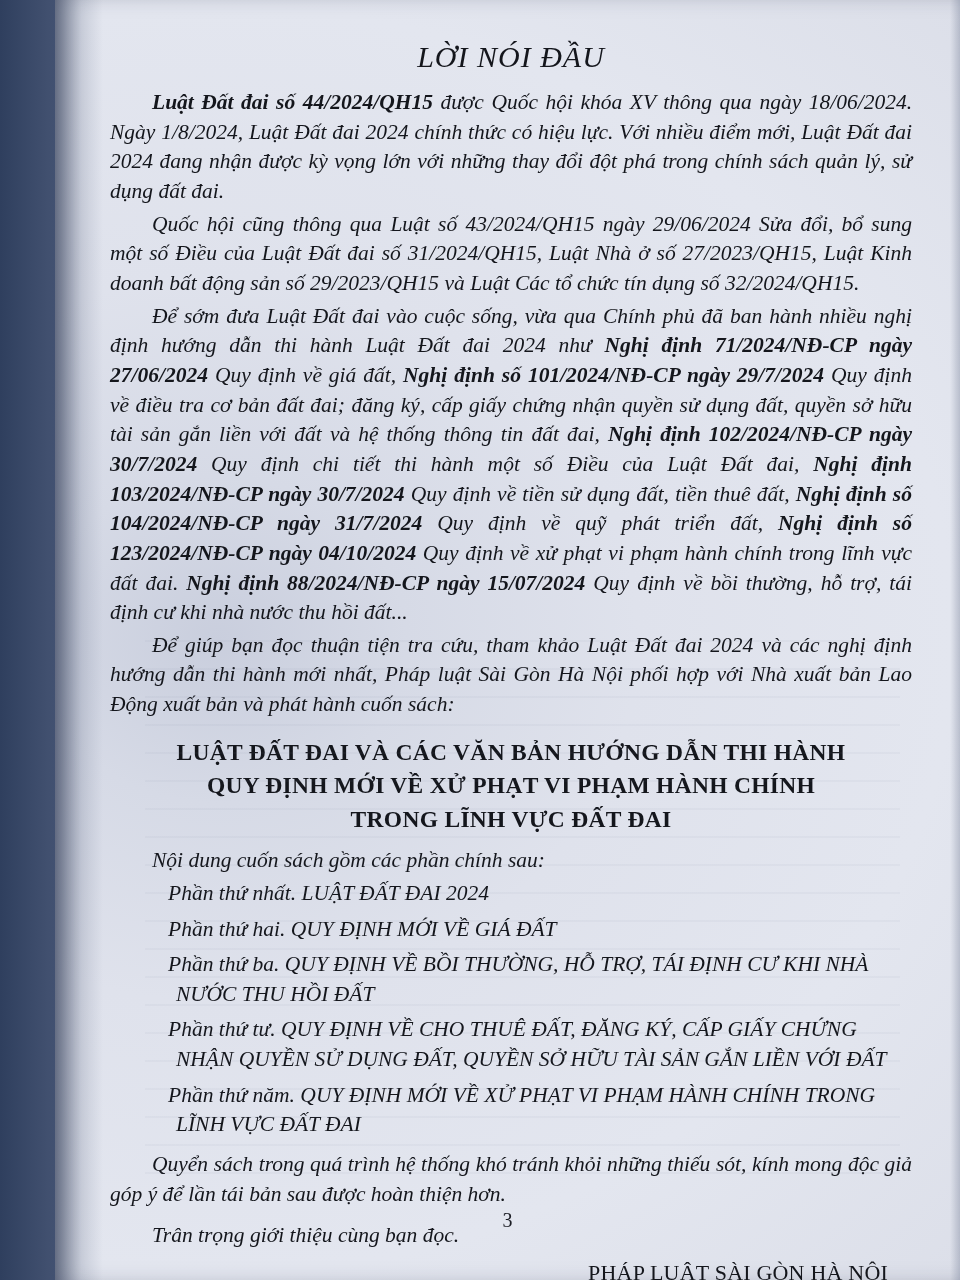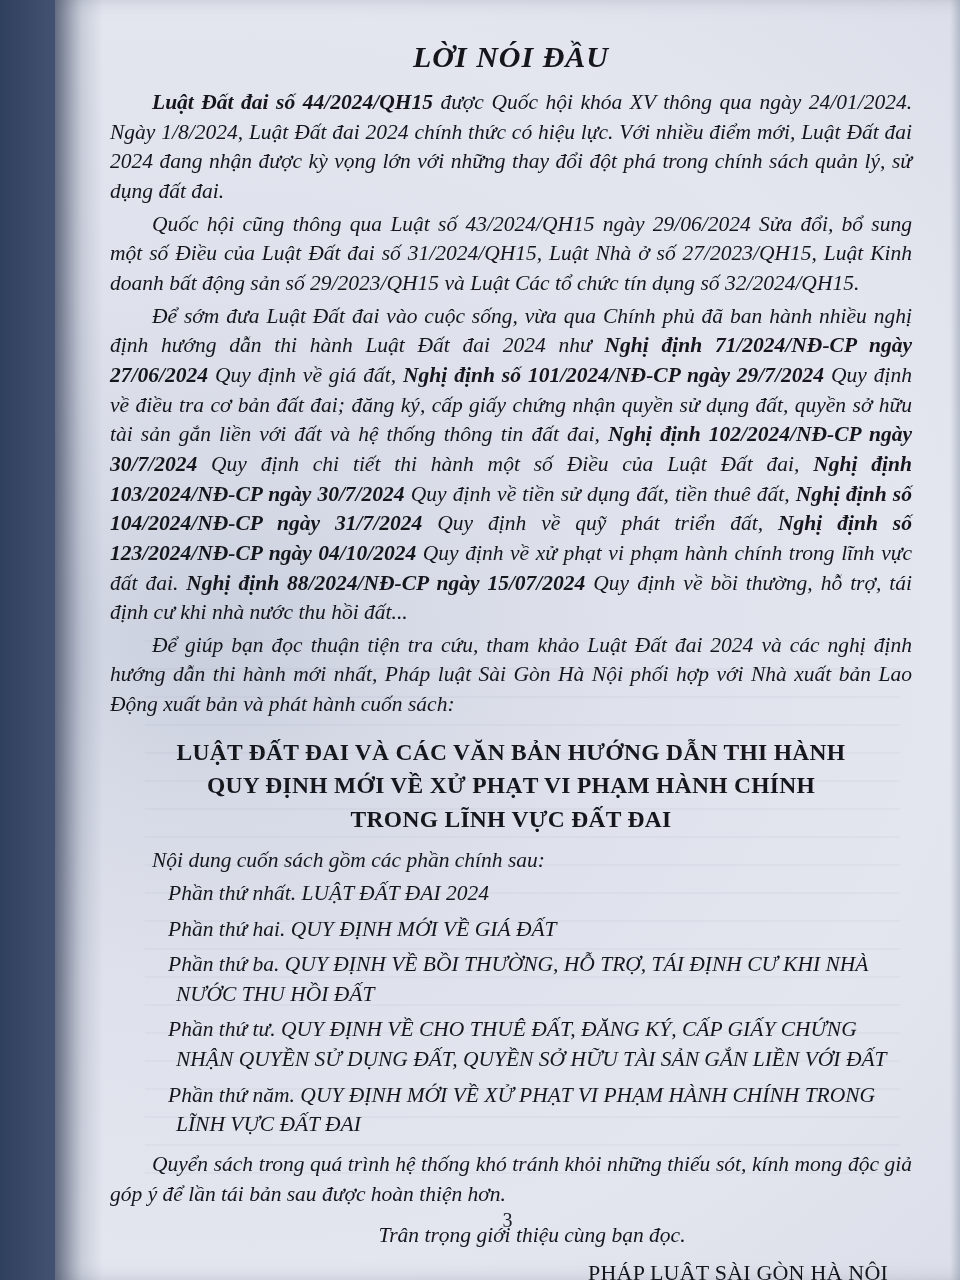--- a/index.html
+++ b/index.html
@@ -64,21 +64,21 @@
   .content {
     position: absolute;
     left: 55px;
     right: 48px;
     top: 34px;
     color: #14161c;
   }
 
   h1.doc-title {
     font-size: 30px;
-    font-weight: bold;
+    font-weight: normal;
     font-style: italic;
     text-align: center;
     letter-spacing: 1px;
     margin: 6px 0 14px 0;
     font-family: "Liberation Serif", serif;
   }
 
   p.para {
     font-style: italic;
     font-size: 21.5px;
@@ -122,21 +122,20 @@
     line-height: 1.38;
     text-align: justify;
     margin: 10px 0 0 0;
     text-indent: 42px;
   }
   .regards {
     font-style: italic;
     font-size: 21.5px;
     margin: 14px 0 4px 0;
     text-indent: 42px;
-    text-align: center;
   }
   .signature {
     text-align: right;
     font-size: 22px;
     font-style: normal;
     margin: 12px 24px 0 0;
     letter-spacing: .2px;
   }
 
   .page-number {
@@ -162,21 +161,21 @@
 <body>
 
 <div class="scene">
   <div class="page">
     <div class="edge"></div>
 
     <div class="content">
 
       <h1 class="doc-title">LỜI NÓI ĐẦU</h1>
 
-      <p class="para" id="para-1"><span class="b">Luật Đất đai số 44/2024/QH15</span><span> được Quốc hội khóa XV thông qua ngày 24/01/2024. Ngày 1/8/2024, Luật Đất đai 2024 chính thức có hiệu lực. Với nhiều điểm mới, Luật Đất đai 2024 đang nhận được kỳ vọng lớn với những thay đổi đột phá trong chính sách quản lý, sử dụng đất đai.</span></p>
+      <p class="para" id="para-1"><span class="b">Luật Đất đai số 44/2024/QH15</span><span> được Quốc hội khóa XV thông qua ngày 18/06/2024. Ngày 1/8/2024, Luật Đất đai 2024 chính thức có hiệu lực. Với nhiều điểm mới, Luật Đất đai 2024 đang nhận được kỳ vọng lớn với những thay đổi đột phá trong chính sách quản lý, sử dụng đất đai.</span></p>
       <p class="para" id="para-2"><span>Quốc hội cũng thông qua Luật số 43/2024/QH15 ngày 29/06/2024 Sửa đổi, bổ sung một số Điều của Luật Đất đai số 31/2024/QH15, Luật Nhà ở số 27/2023/QH15, Luật Kinh doanh bất động sản số 29/2023/QH15 và Luật Các tổ chức tín dụng số 32/2024/QH15.</span></p>
       <p class="para" id="para-3"><span>Để sớm đưa Luật Đất đai vào cuộc sống, vừa qua Chính phủ đã ban hành nhiều nghị định hướng dẫn thi hành Luật Đất đai 2024 như </span><span class="b">Nghị định 71/2024/NĐ-CP ngày 27/06/2024</span><span> Quy định về giá đất, </span><span class="b">Nghị định số 101/2024/NĐ-CP ngày 29/7/2024</span><span> Quy định về điều tra cơ bản đất đai; đăng ký, cấp giấy chứng nhận quyền sử dụng đất, quyền sở hữu tài sản gắn liền với đất và hệ thống thông tin đất đai, </span><span class="b">Nghị định 102/2024/NĐ-CP ngày 30/7/2024</span><span> Quy định chi tiết thi hành một số Điều của Luật Đất đai, </span><span class="b">Nghị định 103/2024/NĐ-CP ngày 30/7/2024</span><span> Quy định về tiền sử dụng đất, tiền thuê đất, </span><span class="b">Nghị định số 104/2024/NĐ-CP ngày 31/7/2024</span><span> Quy định về quỹ phát triển đất, </span><span class="b">Nghị định số 123/2024/NĐ-CP ngày 04/10/2024</span><span> Quy định về xử phạt vi phạm hành chính trong lĩnh vực đất đai. </span><span class="b">Nghị định 88/2024/NĐ-CP ngày 15/07/2024</span><span> Quy định về bồi thường, hỗ trợ, tái định cư khi nhà nước thu hồi đất...</span></p>
       <p class="para" id="para-4"><span>Để giúp bạn đọc thuận tiện tra cứu, tham khảo Luật Đất đai 2024 và các nghị định hướng dẫn thi hành mới nhất, Pháp luật Sài Gòn Hà Nội phối hợp với Nhà xuất bản Lao Động xuất bản và phát hành cuốn sách:</span></p>
 
       <div class="book-title">
         <div>LUẬT ĐẤT ĐAI VÀ CÁC VĂN BẢN HƯỚNG DẪN THI HÀNH</div>
         <div>QUY ĐỊNH MỚI VỀ XỬ PHẠT VI PHẠM HÀNH CHÍNH</div>
         <div>TRONG LĨNH VỰC ĐẤT ĐAI</div>
       </div>
 

